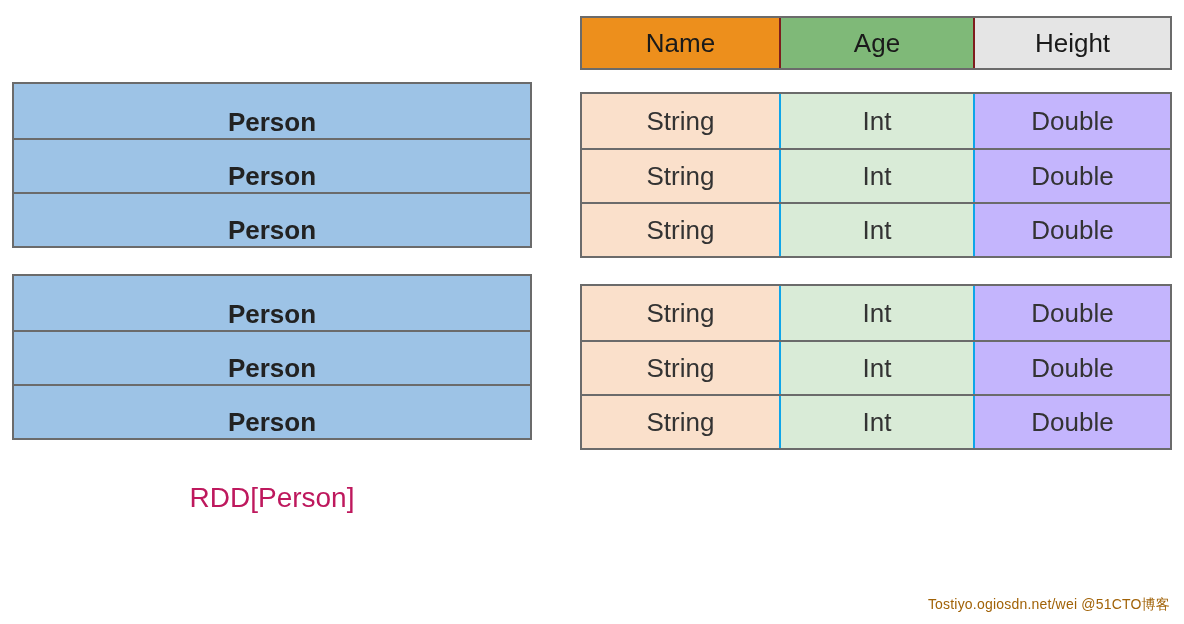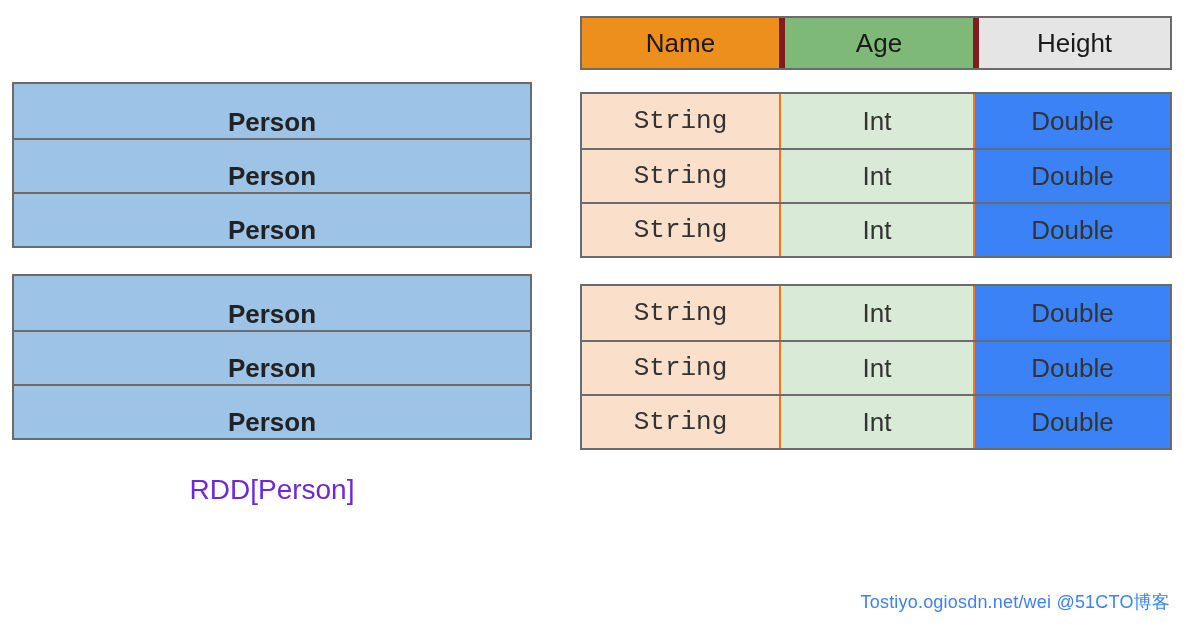--- a/index.html
+++ b/index.html
@@ -33,21 +33,21 @@
     height: 54px;
     border: 2px solid #6b6b6b;
     margin-bottom: 22px;
   }
   .hdr-cell {
     display: flex;
     align-items: center;
     justify-content: center;
     font-size: 26px;
     color: #1a1a1a;
-    border-left: 6px solid #7f1d1d;
+    border-left: 2px solid #7f1d1d;
   }
   .hdr-cell:first-child { border-left: none; }
   .c-name { background: #ed8f1c; flex: 0 0 33.5%; }
   .c-age { background: #7fb978; flex: 0 0 33%; }
   .c-height { background: #e5e5e5; flex: 1; }
 
   .block {
     display: flex;
     flex-direction: column;
     border: 2px solid #6b6b6b;
@@ -68,42 +68,42 @@
     color: #222;
     font-weight: bold;
   }
 
   .df-cell {
     display: flex;
     align-items: center;
     justify-content: center;
     font-size: 26px;
     color: #333;
-    border-left: 2px solid #f97316;
+    border-left: 2px solid #0ea5e9;
   }
-  .df-cell:first-child { border-left: none; font-family: Liberation Mono, monospace; }
+  .df-cell:first-child { border-left: none; }
   .cell-string { background: #fae0cb; flex: 0 0 33.5%; }
   .cell-int { background: #d9ebd7; flex: 0 0 33%; }
-  .cell-double { background: #3b82f6; flex: 1; }
+  .cell-double { background: #c4b5fd; flex: 1; }
 
   .caption {
     text-align: center;
     font-size: 28px;
-    color: #6d28d9;
-    margin-top: 8px;
+    color: #be185d;
+    margin-top: 16px;
   }
   .col-right .caption { margin-left: 40px; text-align: left; padding-left: 140px; }
   .col-left .caption { }
 
   .watermark {
     position: absolute;
     right: 14px;
     bottom: 10px;
-    font-size: 18px;
-    color: #3b82f6;
+    font-size: 14px;
+    color: #a16207;
     letter-spacing: 0.2px;
   }
 </style>
 </head>
 <body>
 
 <div class="wrap">
 
   <div class="col col-left">
     <div class="header-spacer"></div>

